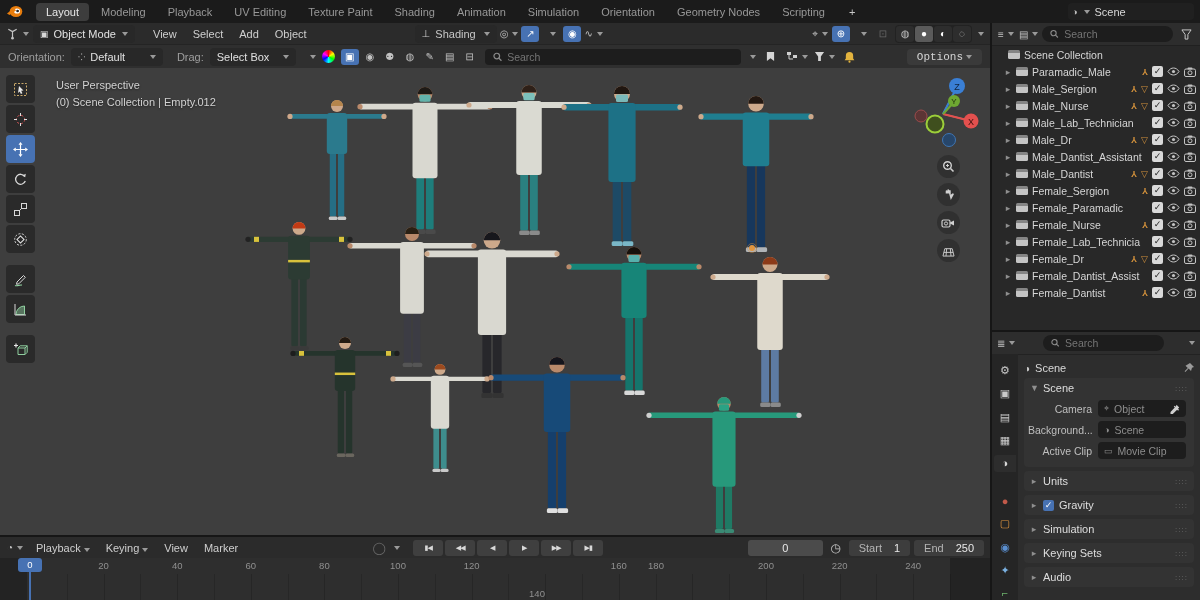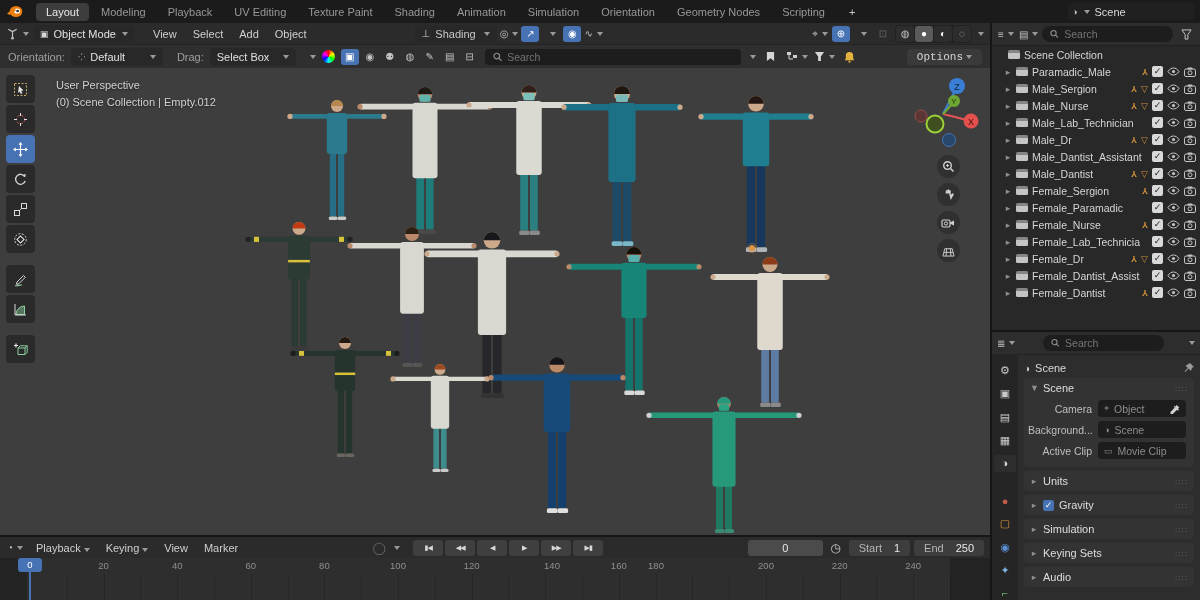--- a/index.html
+++ b/index.html
@@ -1008,21 +1008,21 @@
       <div class="gridline" style="left: 839.6px; background: rgb(38, 38, 38);"></div>
       <div class="gridline" style="left: 876.4px;"></div>
       <div class="gridline" style="left: 913.2px; background: rgb(38, 38, 38);"></div>
       <div class="gridline" style="left: 950px;"></div>
       <div class="tick-label" style="left: 88.6px;">20</div>
       <div class="tick-label" style="left: 162.2px;">40</div>
       <div class="tick-label" style="left: 235.8px;">60</div>
       <div class="tick-label" style="left: 309.4px;">80</div>
       <div class="tick-label" style="left: 383px;">100</div>
       <div class="tick-label" style="left: 456.6px;">120</div>
-      <div class="tick-label" style="left: 537px;">140</div>
+      <div class="tick-label" style="left: 522px; margin-top: 28px;">140</div>
       <div class="tick-label" style="left: 603.8px;">160</div>
       <div class="tick-label" style="left: 641px;">180</div>
       <div class="tick-label" style="left: 751px;">200</div>
       <div class="tick-label" style="left: 824.6px;">220</div>
       <div class="tick-label" style="left: 898.2px;">240</div>
       <div class="outrange" style="left: 0px; width: 27px;"></div>
       <div class="outrange" style="left: 950px; right: 0px;"></div>
       <div id="playhead-line" style="left: 29px;"></div>
       <div id="playhead" style="left: 18px;">0</div>
     </div>

